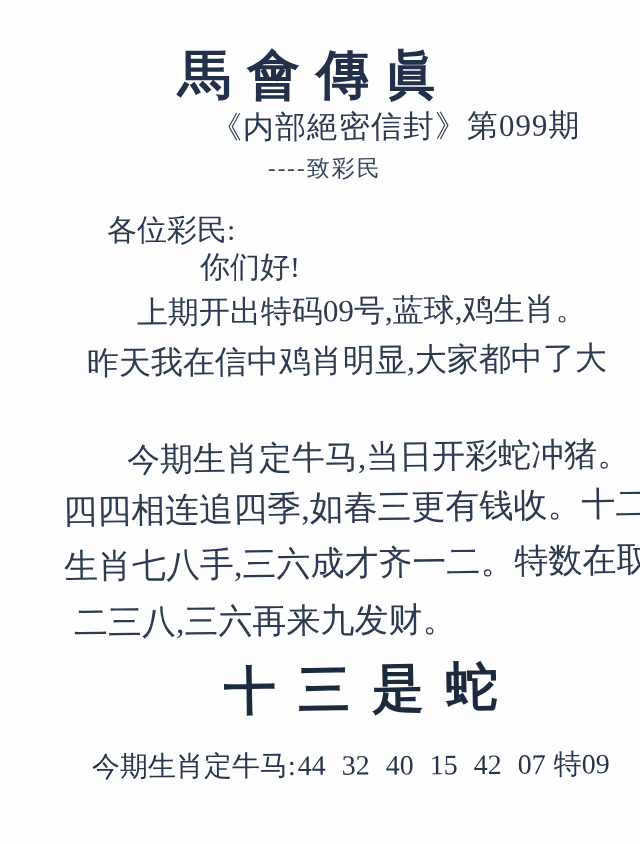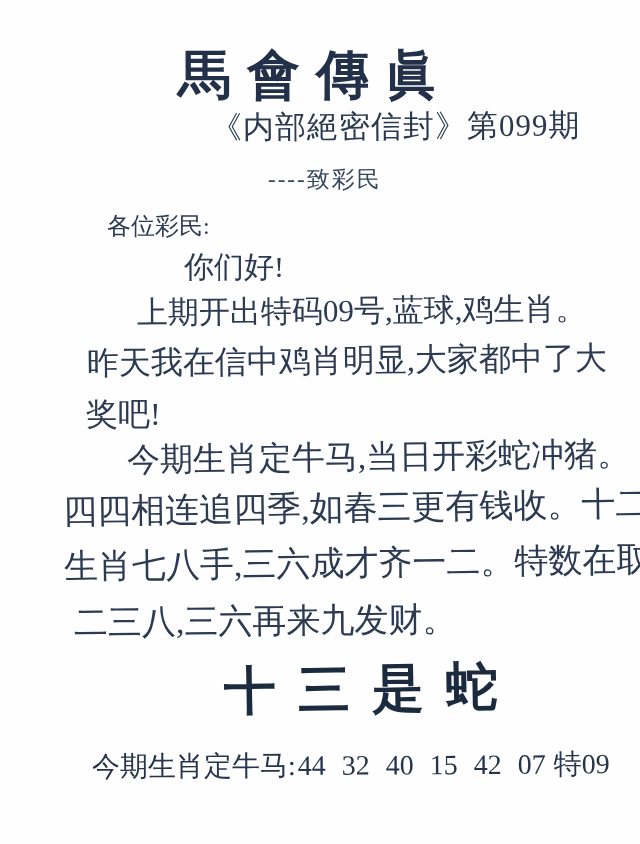--- a/index.html
+++ b/index.html
@@ -28,28 +28,28 @@
     color: #22304a;
   }
   .doc-subtitle {
     top: 107px; left: 211px;
     font-size: 31px;
     letter-spacing: 1px;
     color: #2a3850;
     transform: rotate(-0.4deg);
   }
   .dedication {
-    top: 164px; left: 268px;
+    top: 153px; left: 268px;
     font-size: 23px;
     letter-spacing: 2px;
     color: #34455e;
   }
 
-  .salutation { top: 210px; left: 107px; font-size: 24px; text-align: center; }
-  .greeting   { top: 247px; left: 184px; font-size: 30px; }
+  .salutation { top: 210px; left: 107px; font-size: 30px; text-align: center; }
+  .greeting   { top: 247px; left: 200px; font-size: 30px; }
 
   .bline { font-size: 32px; letter-spacing: 0px; color: #2c3a52; }
   .line-0 { top: 292px; left: 137px; font-size: 31px; transform: rotate(-0.5deg); }
   .line-1 { top: 342px; left: 87px;  font-size: 32px; transform: rotate(-0.6deg); }
   .line-2 { top: 393px; left: 86px;  font-size: 32px; }
   .line-3 { top: 438px; left: 127px; font-size: 33px; transform: rotate(-0.7deg); }
   .line-4 { top: 489px; left: 63px;  font-size: 34px; transform: rotate(-0.8deg); }
   .line-5 { top: 544px; left: 64px;  font-size: 34px; transform: rotate(-0.7deg); }
   .line-6 { top: 600px; left: 74px;  font-size: 34px; transform: rotate(-0.5deg); }
 
@@ -81,21 +81,20 @@
   <div class="abs doc-subtitle">《内部絕密信封》第099期</div>
 
   <div class="abs dedication">----致彩民</div>
 
   <div class="abs salutation">各位彩民:</div>
 
   <div class="abs greeting">你们好!</div>
 
   <div class="abs bline line-0">上期开出特码09号,蓝球,鸡生肖。</div>
   <div class="abs bline line-1">昨天我在信中鸡肖明显,大家都中了大</div>
-  <div class="abs bline line-2">奖吧!</div>
   <div class="abs bline line-3">今期生肖定牛马,当日开彩蛇冲猪。</div>
   <div class="abs bline line-4">四四相连追四季,如春三更有钱收。十二</div>
   <div class="abs bline line-5">生肖七八手,三六成才齐一二。特数在取</div>
   <div class="abs bline line-6">二三八,三六再来九发财。</div>
 
   <div class="abs highlight">十三是蛇</div>
 
   <div class="abs results">
     <span>今期生肖定牛马:</span><span class="nums">44 32 40 15 42 07</span><span class="special">特09</span>
   </div>

